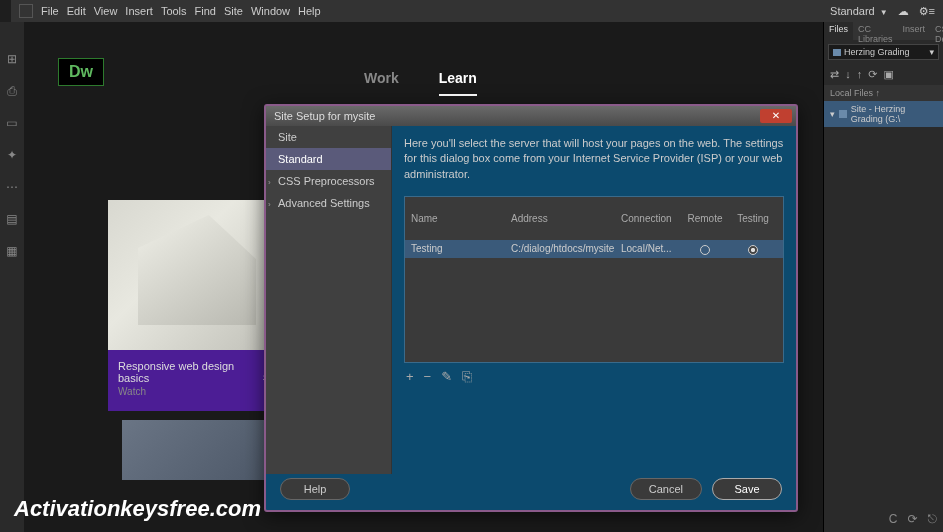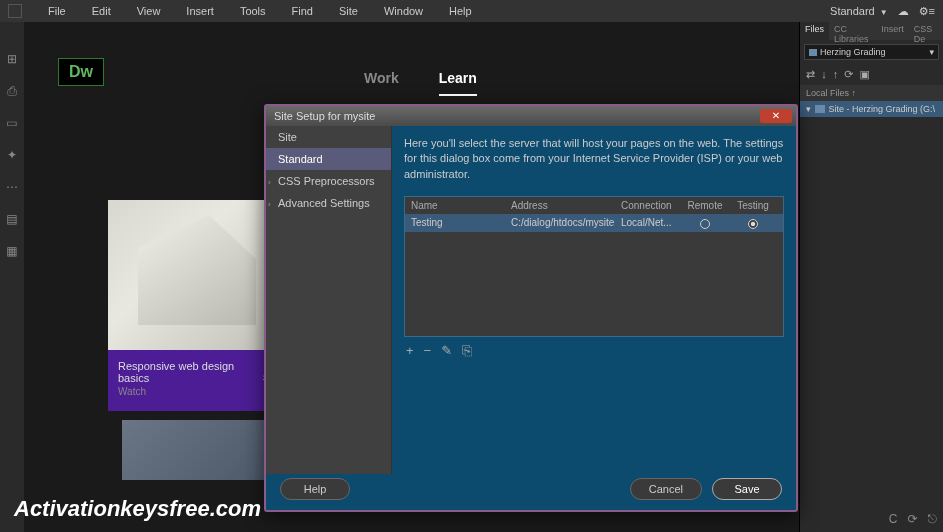--- a/index.html
+++ b/index.html
@@ -1,19 +1,19 @@
 <!DOCTYPE html>
 <html><head>
 <meta charset="utf-8">
 <style>
 * { margin: 0; padding: 0; box-sizing: border-box; font-family: "Segoe UI", Arial, sans-serif; }
 body { width: 943px; height: 532px; background: #1e1e1e; color: #ccc; overflow: hidden; position: relative; }
 
 
-.menubar { height: 22px; background: #333; display: flex; align-items: center; padding: 0 8px; font-size: 11px; gap: 26px; }
+.menubar { height: 22px; background: #333; display: flex; align-items: center; padding: 0 8px; font-size: 11px; gap: 8px; margin-left: 11px; }
 .menubar .logo { width: 14px; height: 14px; border: 1px solid #555; }
 .menubar .menu-item { cursor: pointer; }
 .menubar .spacer { flex: 1; }
 .menubar .right { display: flex; align-items: center; gap: 10px; }
 .dropdown-arrow { font-size: 8px; margin-left: 2px; }
 
 
 .big-title { position: absolute; top: 22px; left: 0; right: 0; text-align: center; color: #fff; font-size: 22px; font-weight: bold; pointer-events: none; }
 
 
@@ -30,21 +30,21 @@
 
 .card { position: absolute; top: 178px; left: 84px; width: 168px; background: #4c1d95; }
 .card .thumb { width: 100%; height: 150px; background: linear-gradient(135deg, #d8d8d0 0%, #e8e8e0 40%, #c0c0b8 100%); position: relative; }
 .card .thumb::before { content: ""; position: absolute; inset: 15px 20px 25px 30px; background: linear-gradient(145deg, #f0f0e8, #b8b8b0); clip-path: polygon(0 30%, 60% 0, 100% 40%, 100% 100%, 0 100%); }
 .card .caption { padding: 10px 10px 14px; font-size: 11px; color: #ddd; }
 .card .caption .sub { color: #888; font-size: 10px; margin-top: 2px; }
 .card .caption .arrow { float: right; font-size: 10px; }
 .card2 { position: absolute; top: 398px; left: 98px; width: 168px; height: 60px; background: linear-gradient(135deg, #6a7585, #4a5565); }
 
 
-.right-panel { width: 144px; background: #2a2a2a; font-size: 10px; border-left: 1px solid #000; }
+.right-panel { width: 120px; background: #2a2a2a; font-size: 10px; border-left: 1px solid #000; }
 .right-panel .panel-tabs { display: flex; background: #333; height: 18px; font-size: 9px; }
 .right-panel .panel-tabs .ptab { padding: 2px 5px; color: #888; }
 .right-panel .panel-tabs .ptab.active { color: #ddd; background: #2a2a2a; }
 .right-panel .dropdown { margin: 4px; padding: 2px 4px; background: #1a1a1a; border: 1px solid #444; font-size: 9px; display: flex; justify-content: space-between; }
 .right-panel .iconrow { display: flex; gap: 6px; padding: 4px 6px; font-size: 11px; color: #aaa; }
 .right-panel .files-head { padding: 3px 6px; background: #333; font-size: 9px; color: #999; }
 .right-panel .file-item { padding: 3px 6px; font-size: 9px; color: #ccc; background: #3a5a7a; display: flex; align-items: center; gap: 4px; }
 .right-panel .folder-icon { width: 10px; height: 8px; background: #6a8aaa; }
 
 
@@ -53,21 +53,21 @@
 .dialog .titlebar .spacer { flex: 1; }
 .dialog .close-btn { width: 32px; height: 14px; background: #c04030; border-radius: 2px; color: #fff; font-size: 10px; text-align: center; line-height: 13px; }
 .dialog .body { display: flex; height: calc(100% - 56px); }
 .dialog .sidebar { width: 130px; background: #404040; border-right: 1px solid #333; }
 .dialog .sidebar .item { padding: 5px 12px; font-size: 11px; color: #ccc; cursor: pointer; }
 .dialog .sidebar .item.active { background: #5a5a7a; color: #fff; }
 .dialog .sidebar .item .caret { display: inline-block; width: 8px; margin-left: -10px; margin-right: 2px; font-size: 8px; color: #999; }
 .dialog .content { flex: 1; padding: 10px 12px; font-size: 11px; color: #ccc; }
 .dialog .content .desc { line-height: 1.4; margin-bottom: 14px; }
 .dialog .table { border: 1px solid #3a6a8a; background: #3a3a3a; }
-.dialog .table .thead { display: flex; font-size: 10px; color: #aaa; padding: 3px 6px; }
+.dialog .table .thead { display: flex; font-size: 10px; color: #aaa; padding: 16px 6px; }
 .dialog .table .trow { display: flex; background: #3a5a7a; padding: 3px 6px; font-size: 10px; }
 .dialog .table .col-name { width: 100px; }
 .dialog .table .col-addr { width: 110px; }
 .dialog .table .col-conn { width: 60px; }
 .dialog .table .col-remote { width: 48px; text-align: center; }
 .dialog .table .col-testing { width: 48px; text-align: center; }
 .dialog .radio { display: inline-block; width: 10px; height: 10px; border: 1px solid #ccc; border-radius: 50%; vertical-align: middle; }
 .dialog .radio.on { background: radial-gradient(circle, #ddd 30%, #ddd 30%, #444 45%); }
 .dialog .tbody-space { height: 104px; }
 .dialog .table-actions { display: flex; gap: 10px; padding: 6px 2px; font-size: 13px; color: #aaa; }

